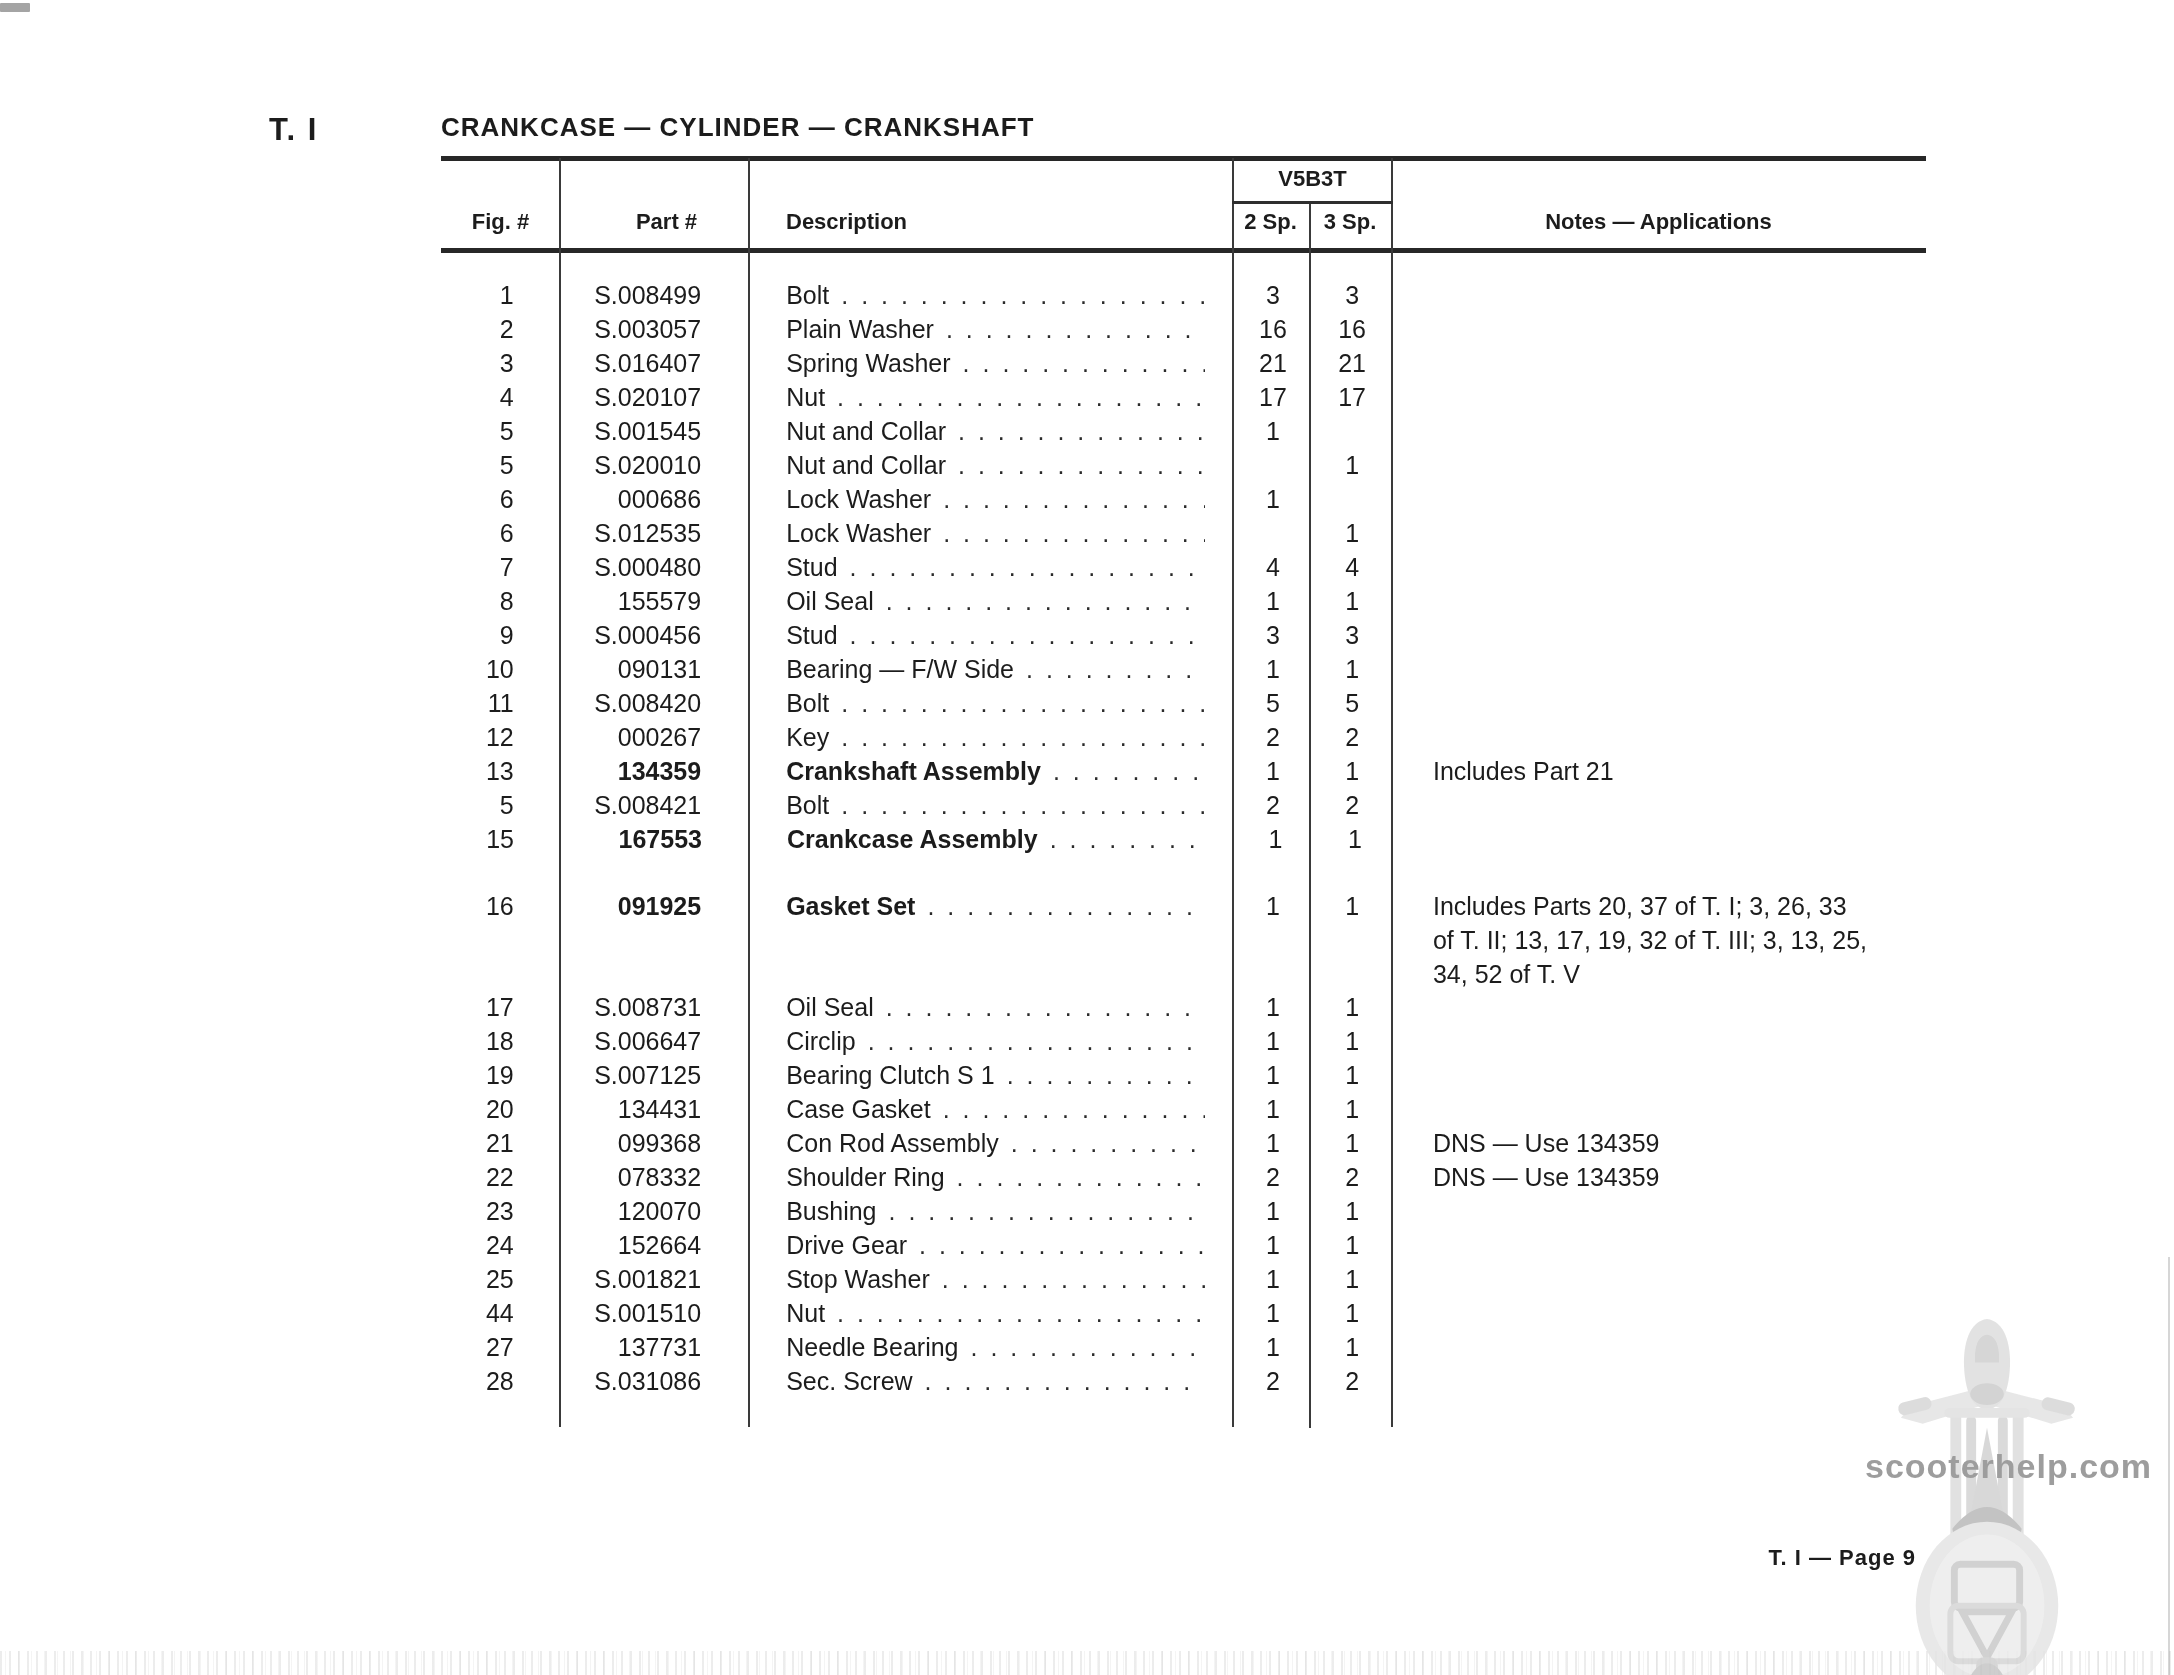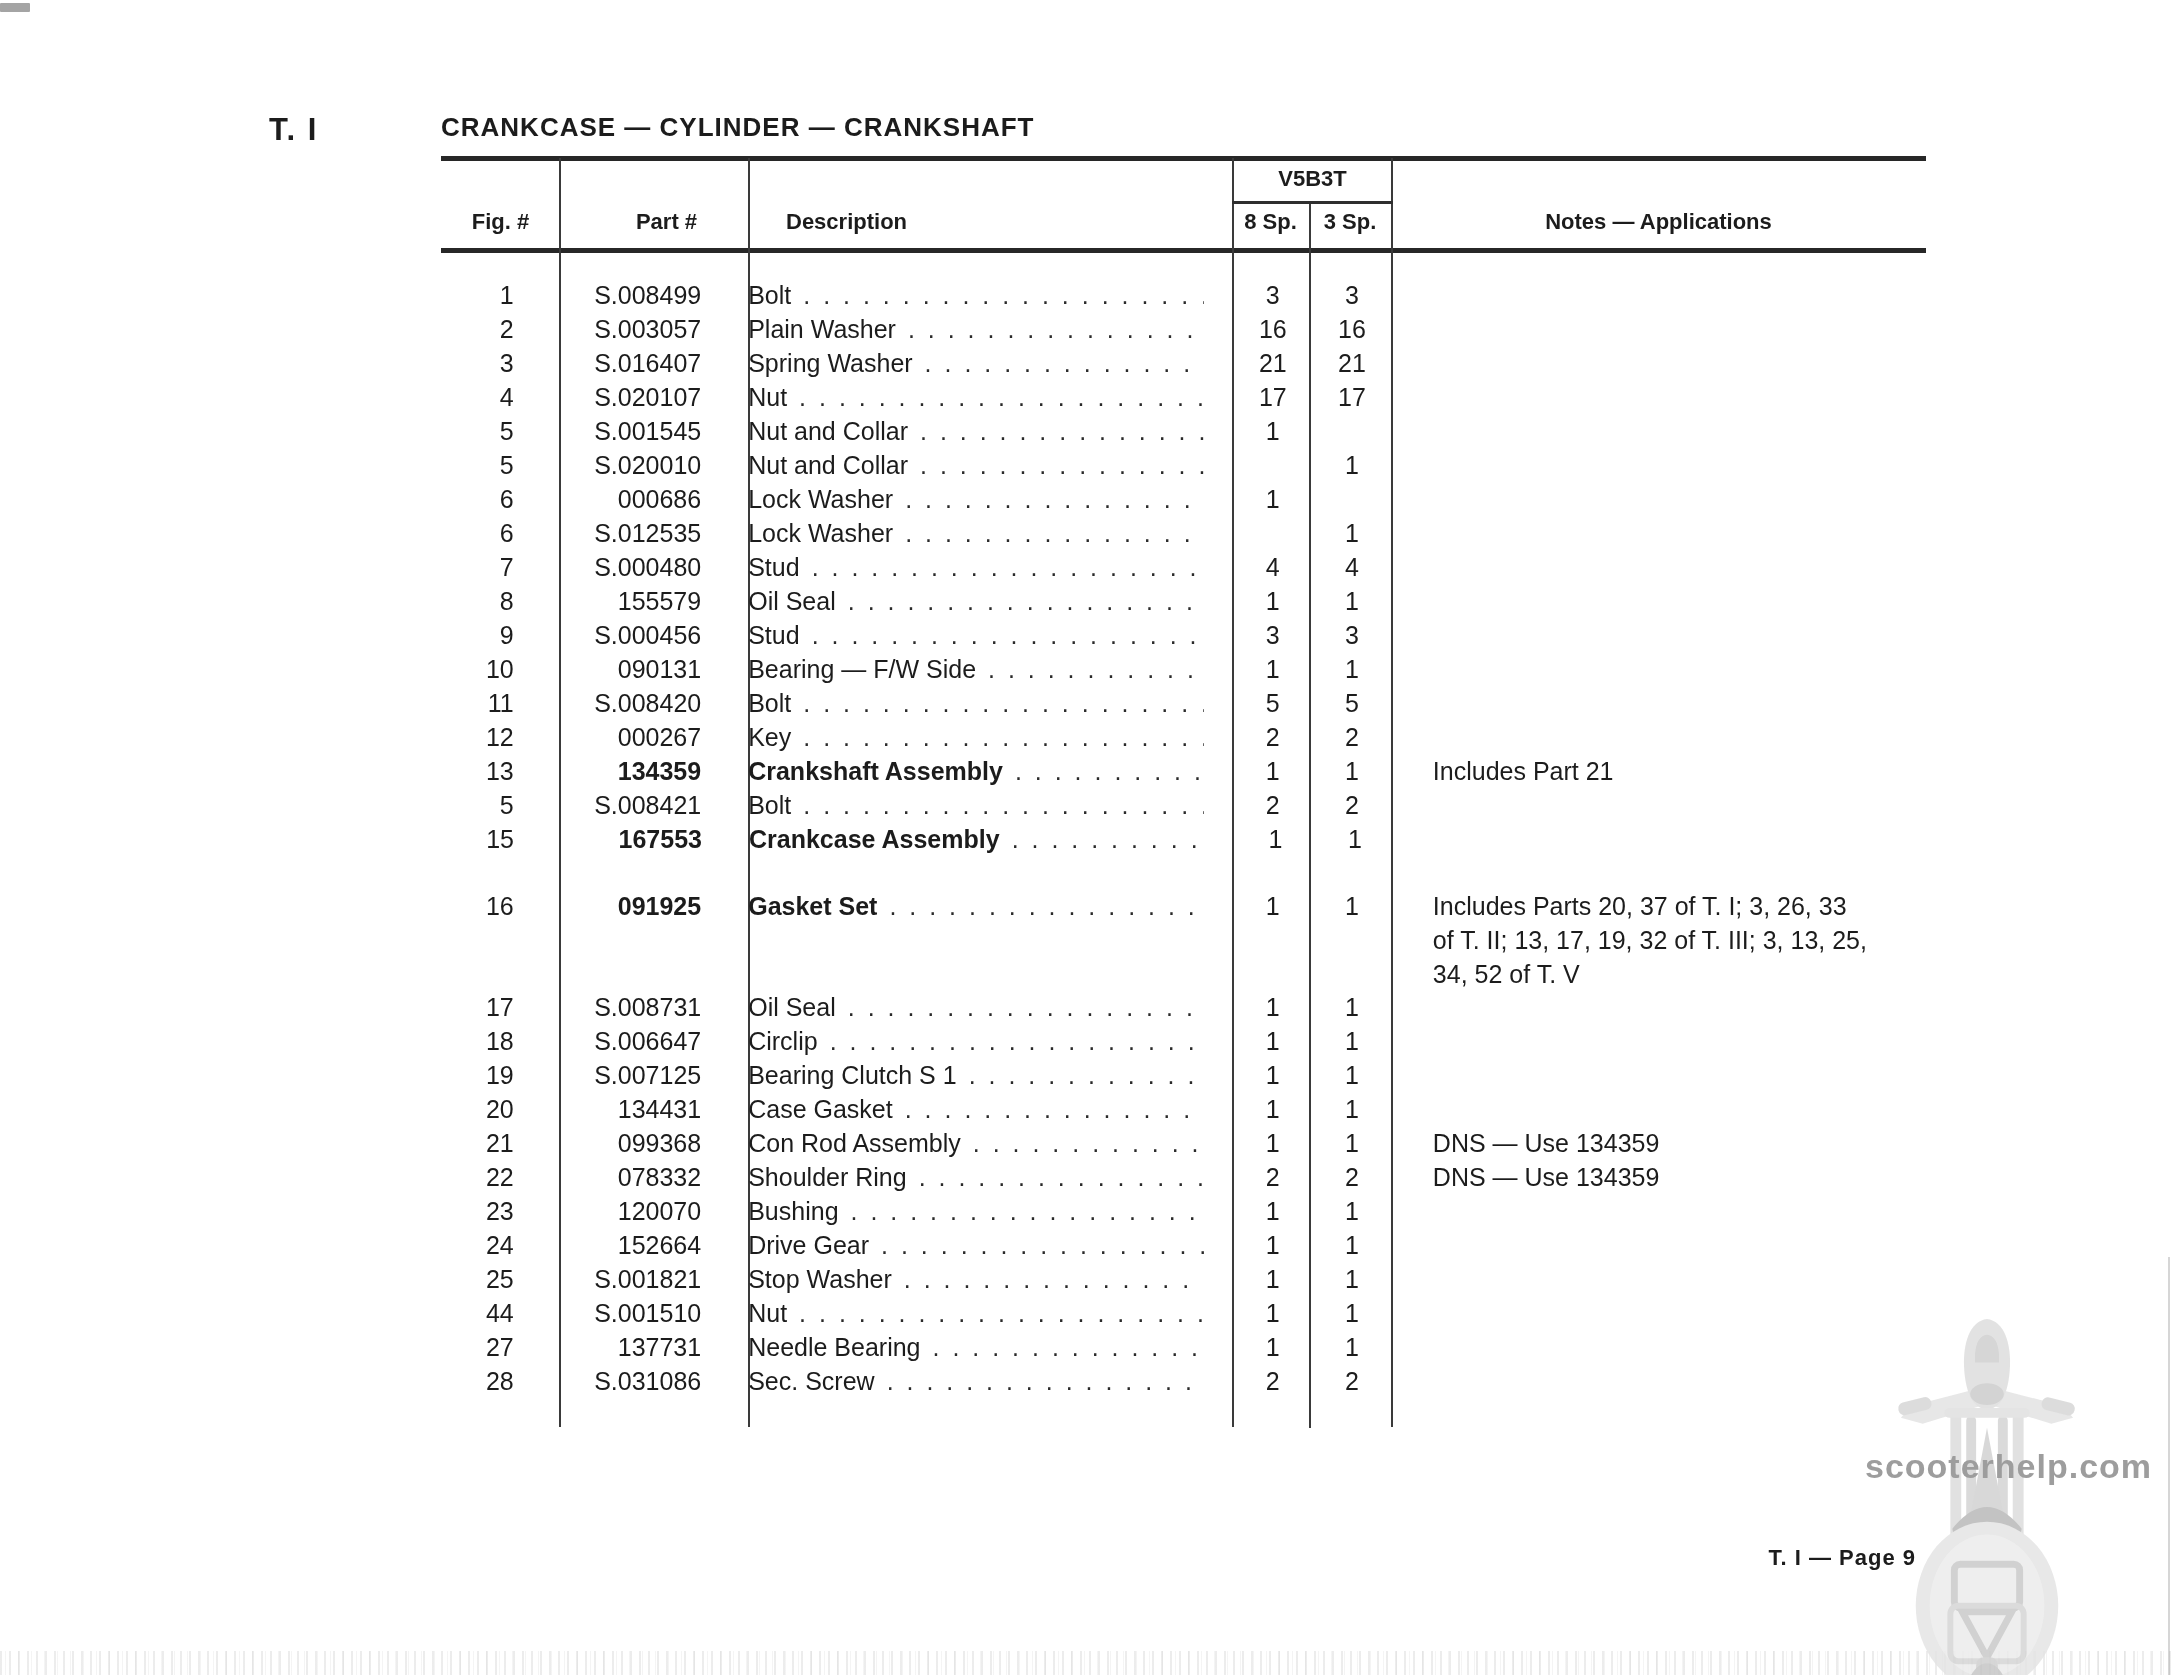--- a/index.html
+++ b/index.html
@@ -42,21 +42,21 @@
   #head-desc{left:786px;}
   #head-sp4{left:1232px;width:77px;text-align:center;}
   #head-sp3{left:1309px;width:82px;text-align:center;}
   #head-notes{left:1391px;width:535px;text-align:center;}
   
   #tbody{position:absolute;left:441px;top:278px;width:1485px;}
   .row{display:flex;align-items:flex-start;}
   .cell{font-size:25px;line-height:34px;}
   .cell.fig{width:119px;text-align:right;padding-right:46px;box-sizing:border-box;}
   .cell.part{width:189px;text-align:right;padding-right:47px;box-sizing:border-box;}
-  .cell.desc{width:488px;box-sizing:border-box;padding-right:30px;
+  .cell.desc{width:488px;box-sizing:border-box;padding-left:38px;padding-right:30px;
              display:flex;align-items:baseline;overflow:hidden;}
   .cell.desc .dtext{white-space:nowrap;}
   .cell.desc .dots{flex:1;overflow:hidden;white-space:nowrap;letter-spacing:3px;
                    padding-left:12px;color:#2a2a2a;}
   .cell.sp4{width:77px;text-align:center;}
   .cell.sp3{width:82px;text-align:center;}
   .cell.notes{width:535px;box-sizing:border-box;padding-left:40px;}
   .note-line{line-height:34px;font-size:25px;white-space:nowrap;}
   .row.bold .part,.row.bold .dtext{font-weight:700;}
   
@@ -95,21 +95,21 @@
   <div class="vline" id="vline-2"></div>
   <div class="vline" id="vline-3"></div>
   <div class="vline" id="vline-4"></div>
   <div class="vline" id="vline-5"></div>
   <div id="v5b3t-underline"></div>
 
   <div id="model-header">V5B3T</div>
   <div class="colhead" id="head-fig">Fig. #</div>
   <div class="colhead" id="head-part">Part #</div>
   <div class="colhead" id="head-desc">Description</div>
-  <div class="colhead" id="head-sp4">8 Sp.</div>
+  <div class="colhead" id="head-sp4">2 Sp.</div>
   <div class="colhead" id="head-sp3">3 Sp.</div>
   <div class="colhead" id="head-notes">Notes — Applications</div>
 
   <div id="tbody">
       <div class="row" style="height: 34px;">
     <div class="cell fig">1</div>
     <div class="cell part">S.008499</div>
     <div class="cell desc">
       <span class="dtext">Bolt</span>
       <span class="dots">. . . . . . . . . . . . . . . . . . . . . . . . . . . . . . . . . . . . . . . . . . . . . </span>

